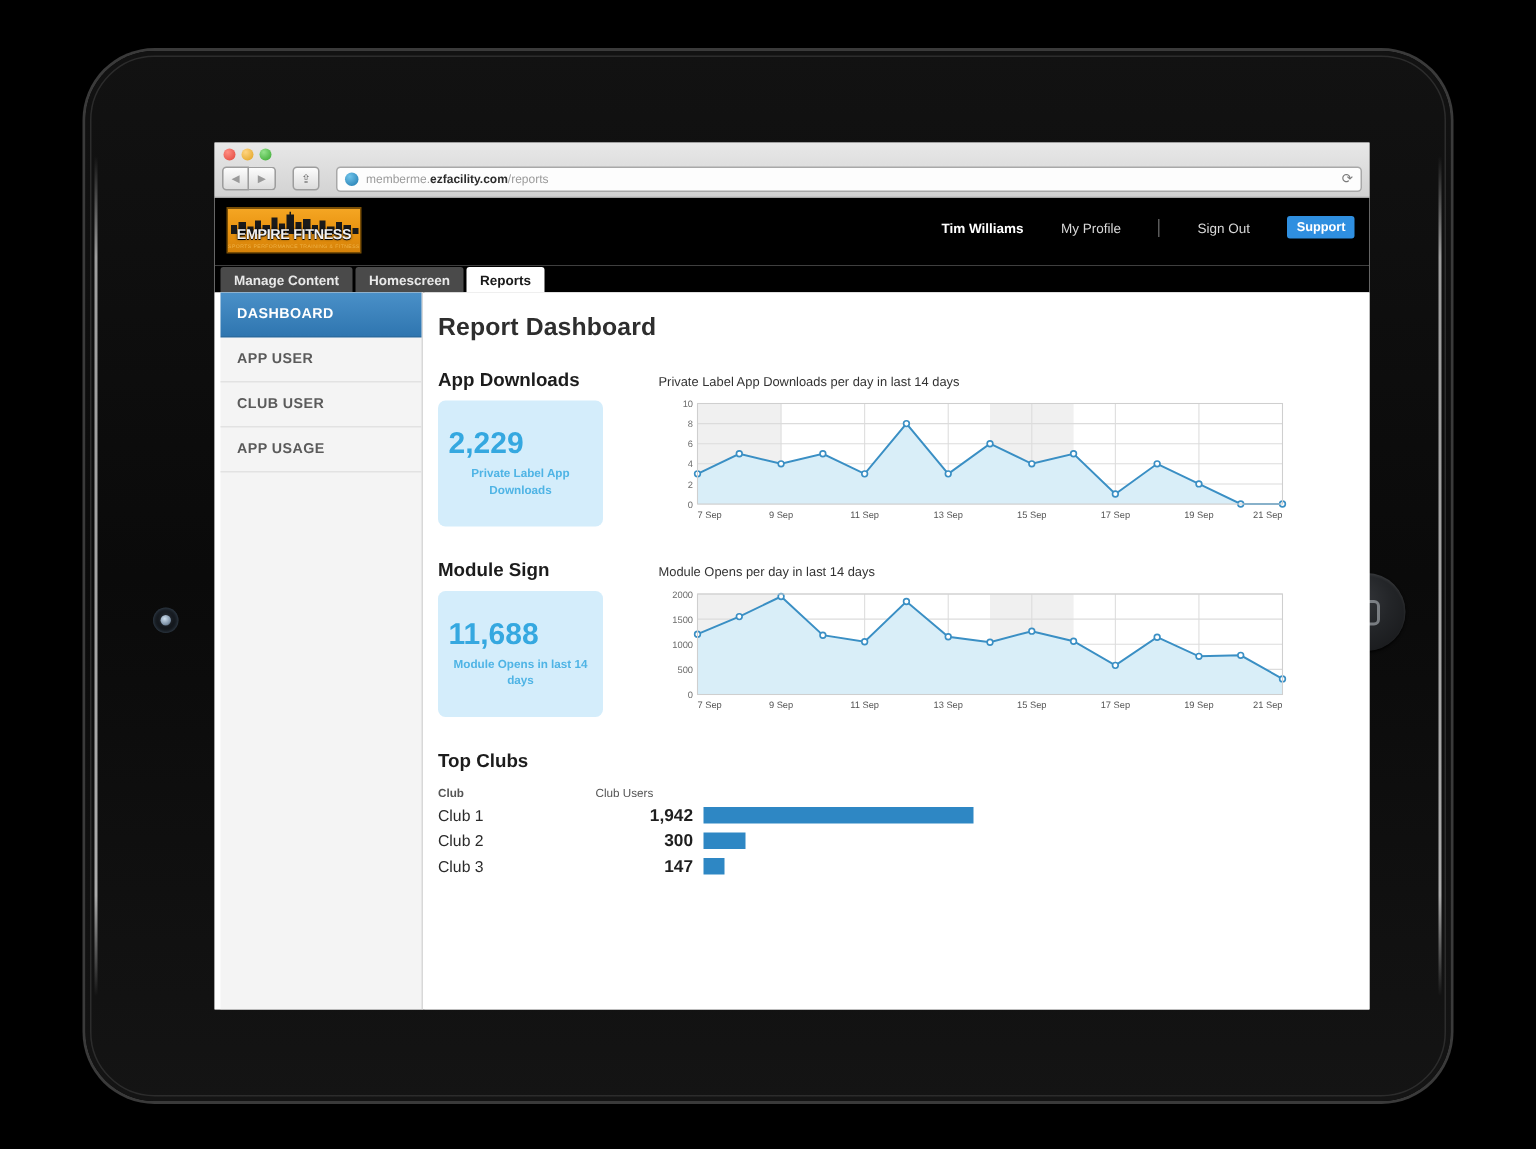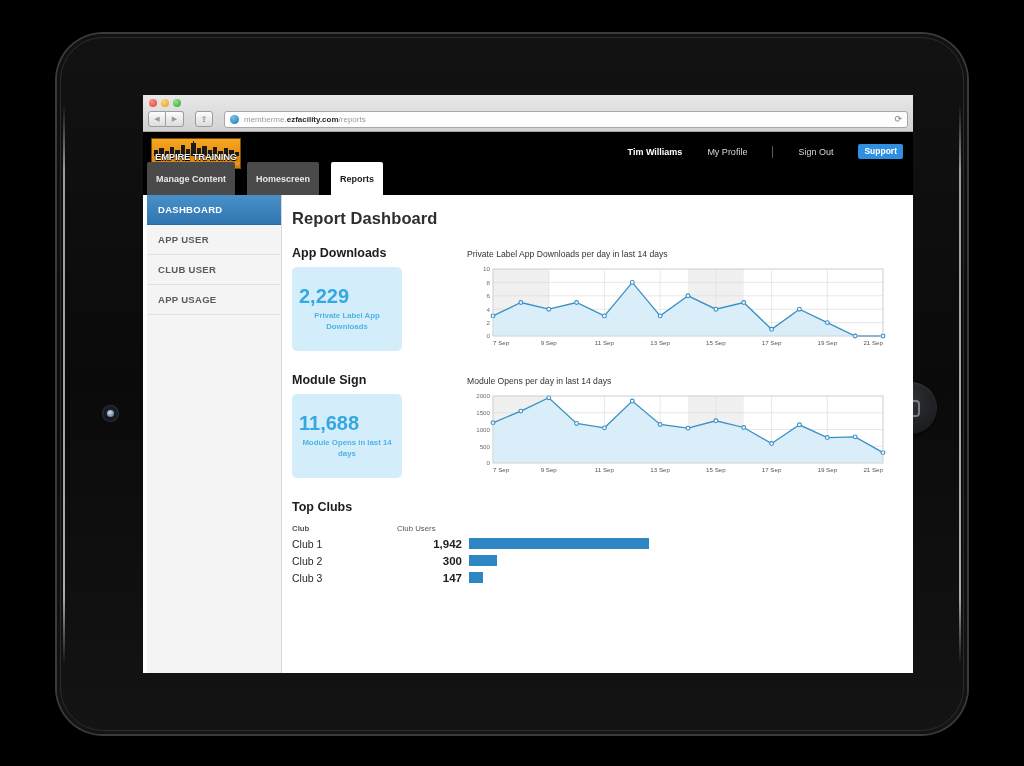--- a/index.html
+++ b/index.html
@@ -142,26 +142,26 @@
     background: #2f8fe0; color: #fff; font-weight: bold;
     padding: 2px 6px 3px; border-radius: 2px; font-size: 8.5px;
   }
 
   
   #tabbar {
     position: absolute; left: 0; top: 82px; width: 770px; height: 18px;
     background: #000; display: flex; align-items: flex-end; padding-left: 4px;
   }
   .tab {
-    height: 33px; padding: 0 9px;
+    height: 17px; padding: 0 9px;
     display: flex; align-items: center;
     font-size: 9px; font-weight: bold; color: #e8e8e8;
     background: #4a4a4a;
     border-radius: 2px 2px 0 0;
-    margin-right: 12px;
+    margin-right: 2px;
   }
   .tab.active { background: #fff; color: #1a1a1a; }
 
   
   #page {
     position: absolute; left: 0; top: 100px; width: 770px; height: 478px;
     background: #fff;
   }
   #sidebar {
     position: absolute; left: 4px; top: 0; width: 135px; height: 478px;
@@ -184,21 +184,21 @@
     background: #fff; padding: 14px 0 0 9px;
   }
   #page-title {
     font-size: 16.5px; font-weight: bold; color: #2e2e2e;
     letter-spacing: .1px; margin-bottom: 18px;
   }
   .section-h {
     font-size: 12.5px; font-weight: bold; color: #1c1c1c;
     margin-bottom: 7px;
   }
-  .stat-row { display: flex; align-items: flex-start; margin-bottom: 22px; gap: 28px; }
+  .stat-row { display: flex; align-items: flex-start; margin-bottom: 22px; }
   .stat-col { width: 120px; flex: none; }
   .stat-card {
     width: 110px; height: 84px;
     background: #d4edfb; border-radius: 5px;
     display: flex; flex-direction: column; justify-content: center;
     padding: 0 7px;
   }
   .stat-number {
     font-size: 20px; font-weight: bold; color: #35a8e0;
     line-height: 1.05;
@@ -280,21 +280,21 @@
           <rect x="41" y="0" width="1" height="3" fill="#1a1a1a"></rect>
           <rect x="45" y="7" width="4" height="8" fill="#1a1a1a"></rect>
           <rect x="50" y="5" width="5" height="10" fill="#1a1a1a"></rect>
           <rect x="56" y="9" width="4" height="6" fill="#1a1a1a"></rect>
           <rect x="61" y="6" width="4" height="9" fill="#1a1a1a"></rect>
           <rect x="66" y="10" width="5" height="5" fill="#1a1a1a"></rect>
           <rect x="72" y="7" width="4" height="8" fill="#1a1a1a"></rect>
           <rect x="77" y="9" width="5" height="6" fill="#1a1a1a"></rect>
           <rect x="83" y="11" width="4" height="4" fill="#1a1a1a"></rect>
         </svg>
-        <div class="logo-text">EMPIRE TRAINING</div>
+        <div class="logo-text">EMPIRE FITNESS</div>
         <div class="logo-sub">SPORTS PERFORMANCE TRAINING &amp; FITNESS</div>
       </div>
       <div id="header-right">
         <span class="user-name">Tim Williams</span>
         <a href="#">My Profile</a>
         <span class="hdr-divider"></span>
         <a href="#">Sign Out</a>
         <span id="support-btn">Support</span>
       </div>
     </div>

